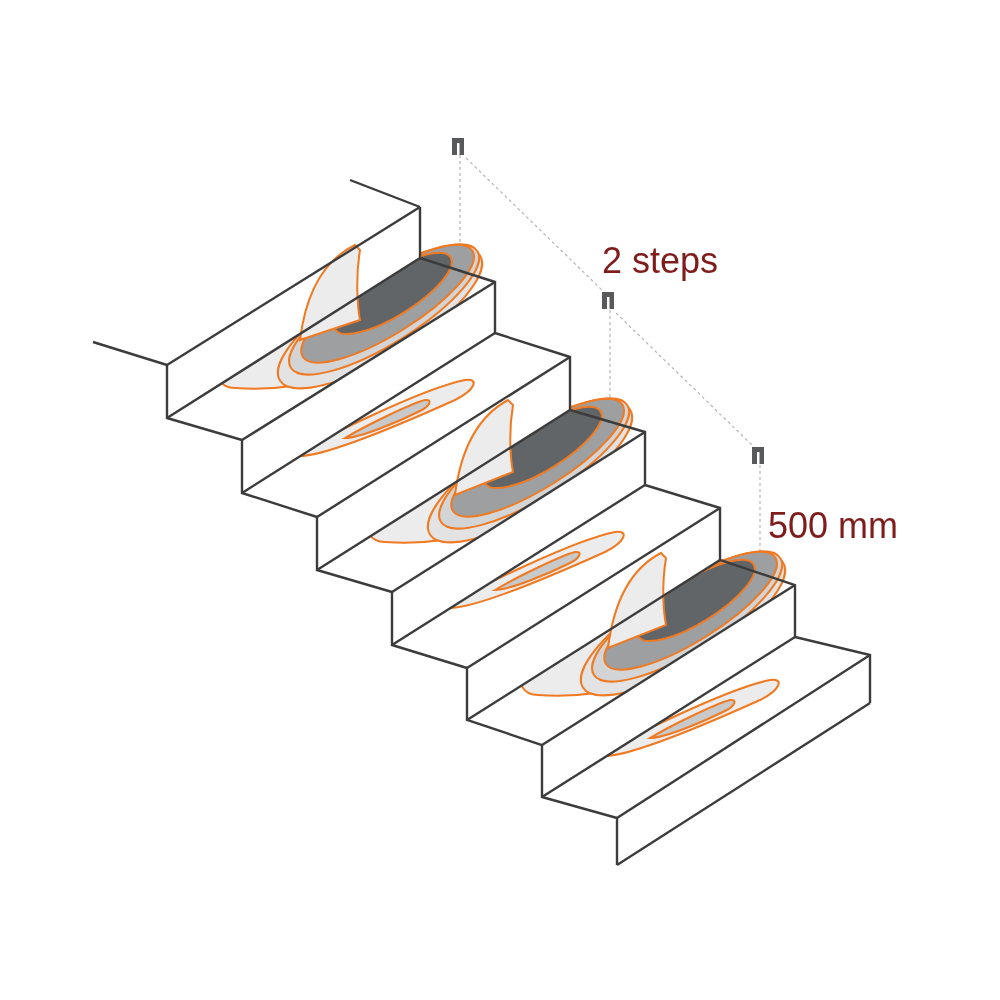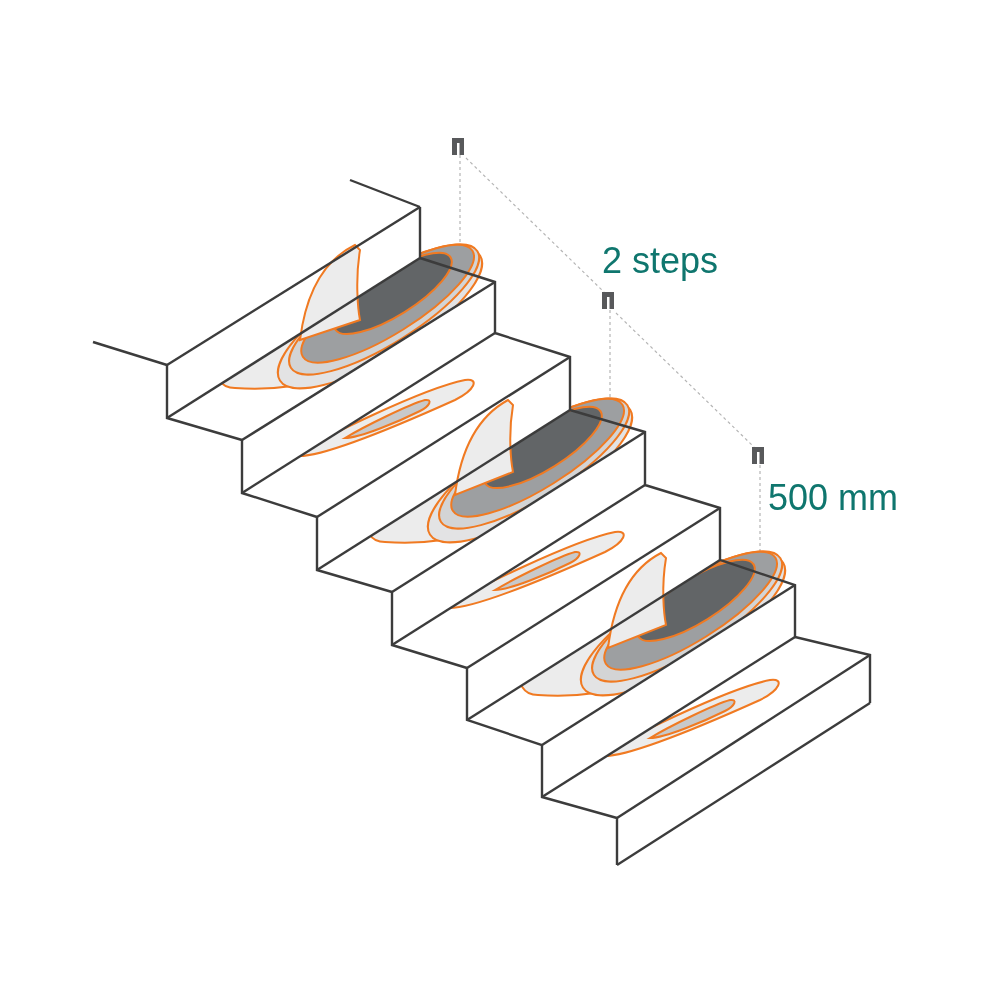--- a/index.html
+++ b/index.html
@@ -1,20 +1,20 @@
 <!DOCTYPE html>
 <html><head>
   <meta charset="utf-8">
   <style>
     html, body { margin: 0; padding: 0; background: #ffffff; }
     body { width: 1000px; height: 1000px; position: relative; overflow: hidden; font-family: "Liberation Sans", sans-serif; }
     #diagram { position: absolute; left: 0; top: 0; width: 1000px; height: 1000px; }
-    .label { position: absolute; font-family: "Liberation Sans", sans-serif; color: #0f766e; font-size: 36px; line-height: 1; white-space: nowrap; }
+    .label { position: absolute; font-family: "Liberation Sans", sans-serif; color: #7f1d1d; font-size: 36px; line-height: 1; white-space: nowrap; }
     #label-steps { left: 602px; top: 243px; }
-    #label-distance { left: 768px; top: 480px; }
+    #label-distance { left: 768px; top: 508px; }
   </style>
 </head>
 <body>
 
 <svg id="diagram" viewBox="0 0 1000 1000" xmlns="http://www.w3.org/2000/svg">
   <defs>
 
     <g id="pool-large">
 
       <path d="M -145 70 C -175 70, -170 20, -120 5 L -40 -30 L 30 -40 L 30 20 C -20 55, -80 75, -145 70 Z" fill="#ececec" stroke="#f07a22" stroke-width="2"></path>

